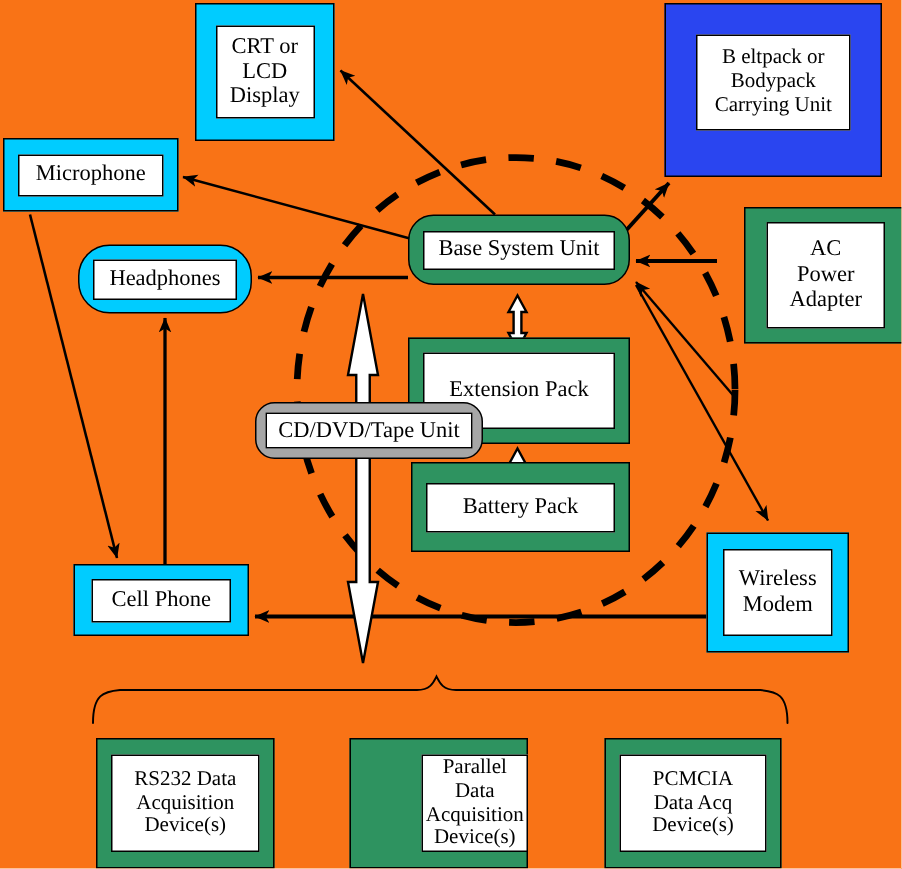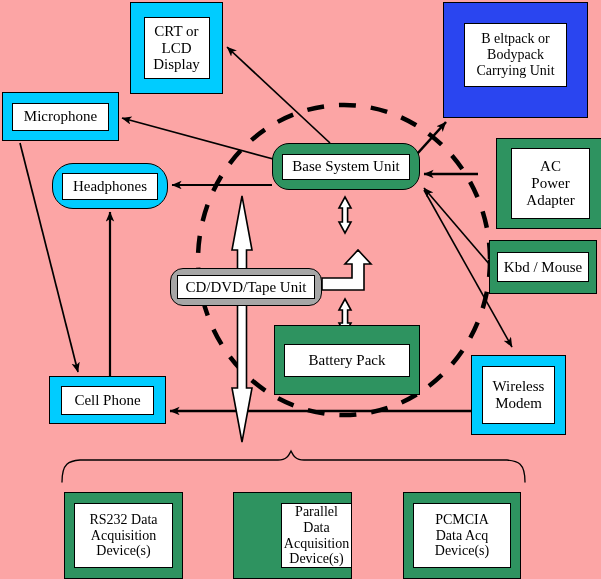--- a/index.html
+++ b/index.html
@@ -4,21 +4,21 @@
 <style>
   html, body {
     margin: 0;
     padding: 0;
     background: #ffffff;
   }
   #canvas {
     position: relative;
     width: 601px;
     height: 579px;
-    background: #fca5a5;
+    background: #f97316;
     overflow: hidden;
     font-family: "Liberation Serif", "DejaVu Serif", serif;
   }
   svg.layer {
     position: absolute;
     left: 0;
     top: 0;
     width: 601px;
     height: 579px;
     pointer-events: none;
@@ -126,30 +126,30 @@
   <div class="node green" style="left:272px; top:143px; width:148px; height:47px;border-radius:17px;">
     <div class="plate fs15" style="width:128px; height:26px;">Base System Unit</div>
   </div>
 
   <div class="node green" style="left:468px; top:138px; width:109px; height:91px;margin-left:28px;">
     <div class="plate fs15" style="width:79px; height:71px;">AC
 Power
 Adapter</div>
   </div>
 
-  <div class="node green" style="left:489px; top:240px; width:108px; height:54px;">
-    <div class="plate fs15" style="width:92px; height:30px;">Kbd / Mouse</div>
+
+  <div class="node green" style="left:272px; top:225px; width:148px; height:71px;">
+    <div class="plate fs15" style="width:128px; height:51px;">Extension Pack</div>
   </div>
-
 
   <div class="node gray" style="left:170px; top:268px; width:152px; height:38px; z-index:3;">
     <div class="plate fs15" style="width:138px; height:24px;">CD/DVD/Tape Unit</div>
   </div>
 
-  <div class="node green" style="left:274px; top:325px; width:146px; height:70px;">
+  <div class="node green" style="left:274px; top:308px; width:146px; height:60px;">
     <div class="plate fs15" style="width:126px; height:33px;">Battery Pack</div>
   </div>
 
   <div class="node cyan" style="left:49px; top:376px; width:117px; height:48px;">
     <div class="plate fs15" style="width:93px; height:29px;">Cell Phone</div>
   </div>
 
   <div class="node cyan" style="left:471px; top:355px; width:95px; height:80px;">
     <div class="plate fs15" style="width:73px; height:58px;">Wireless
 Modem</div>

